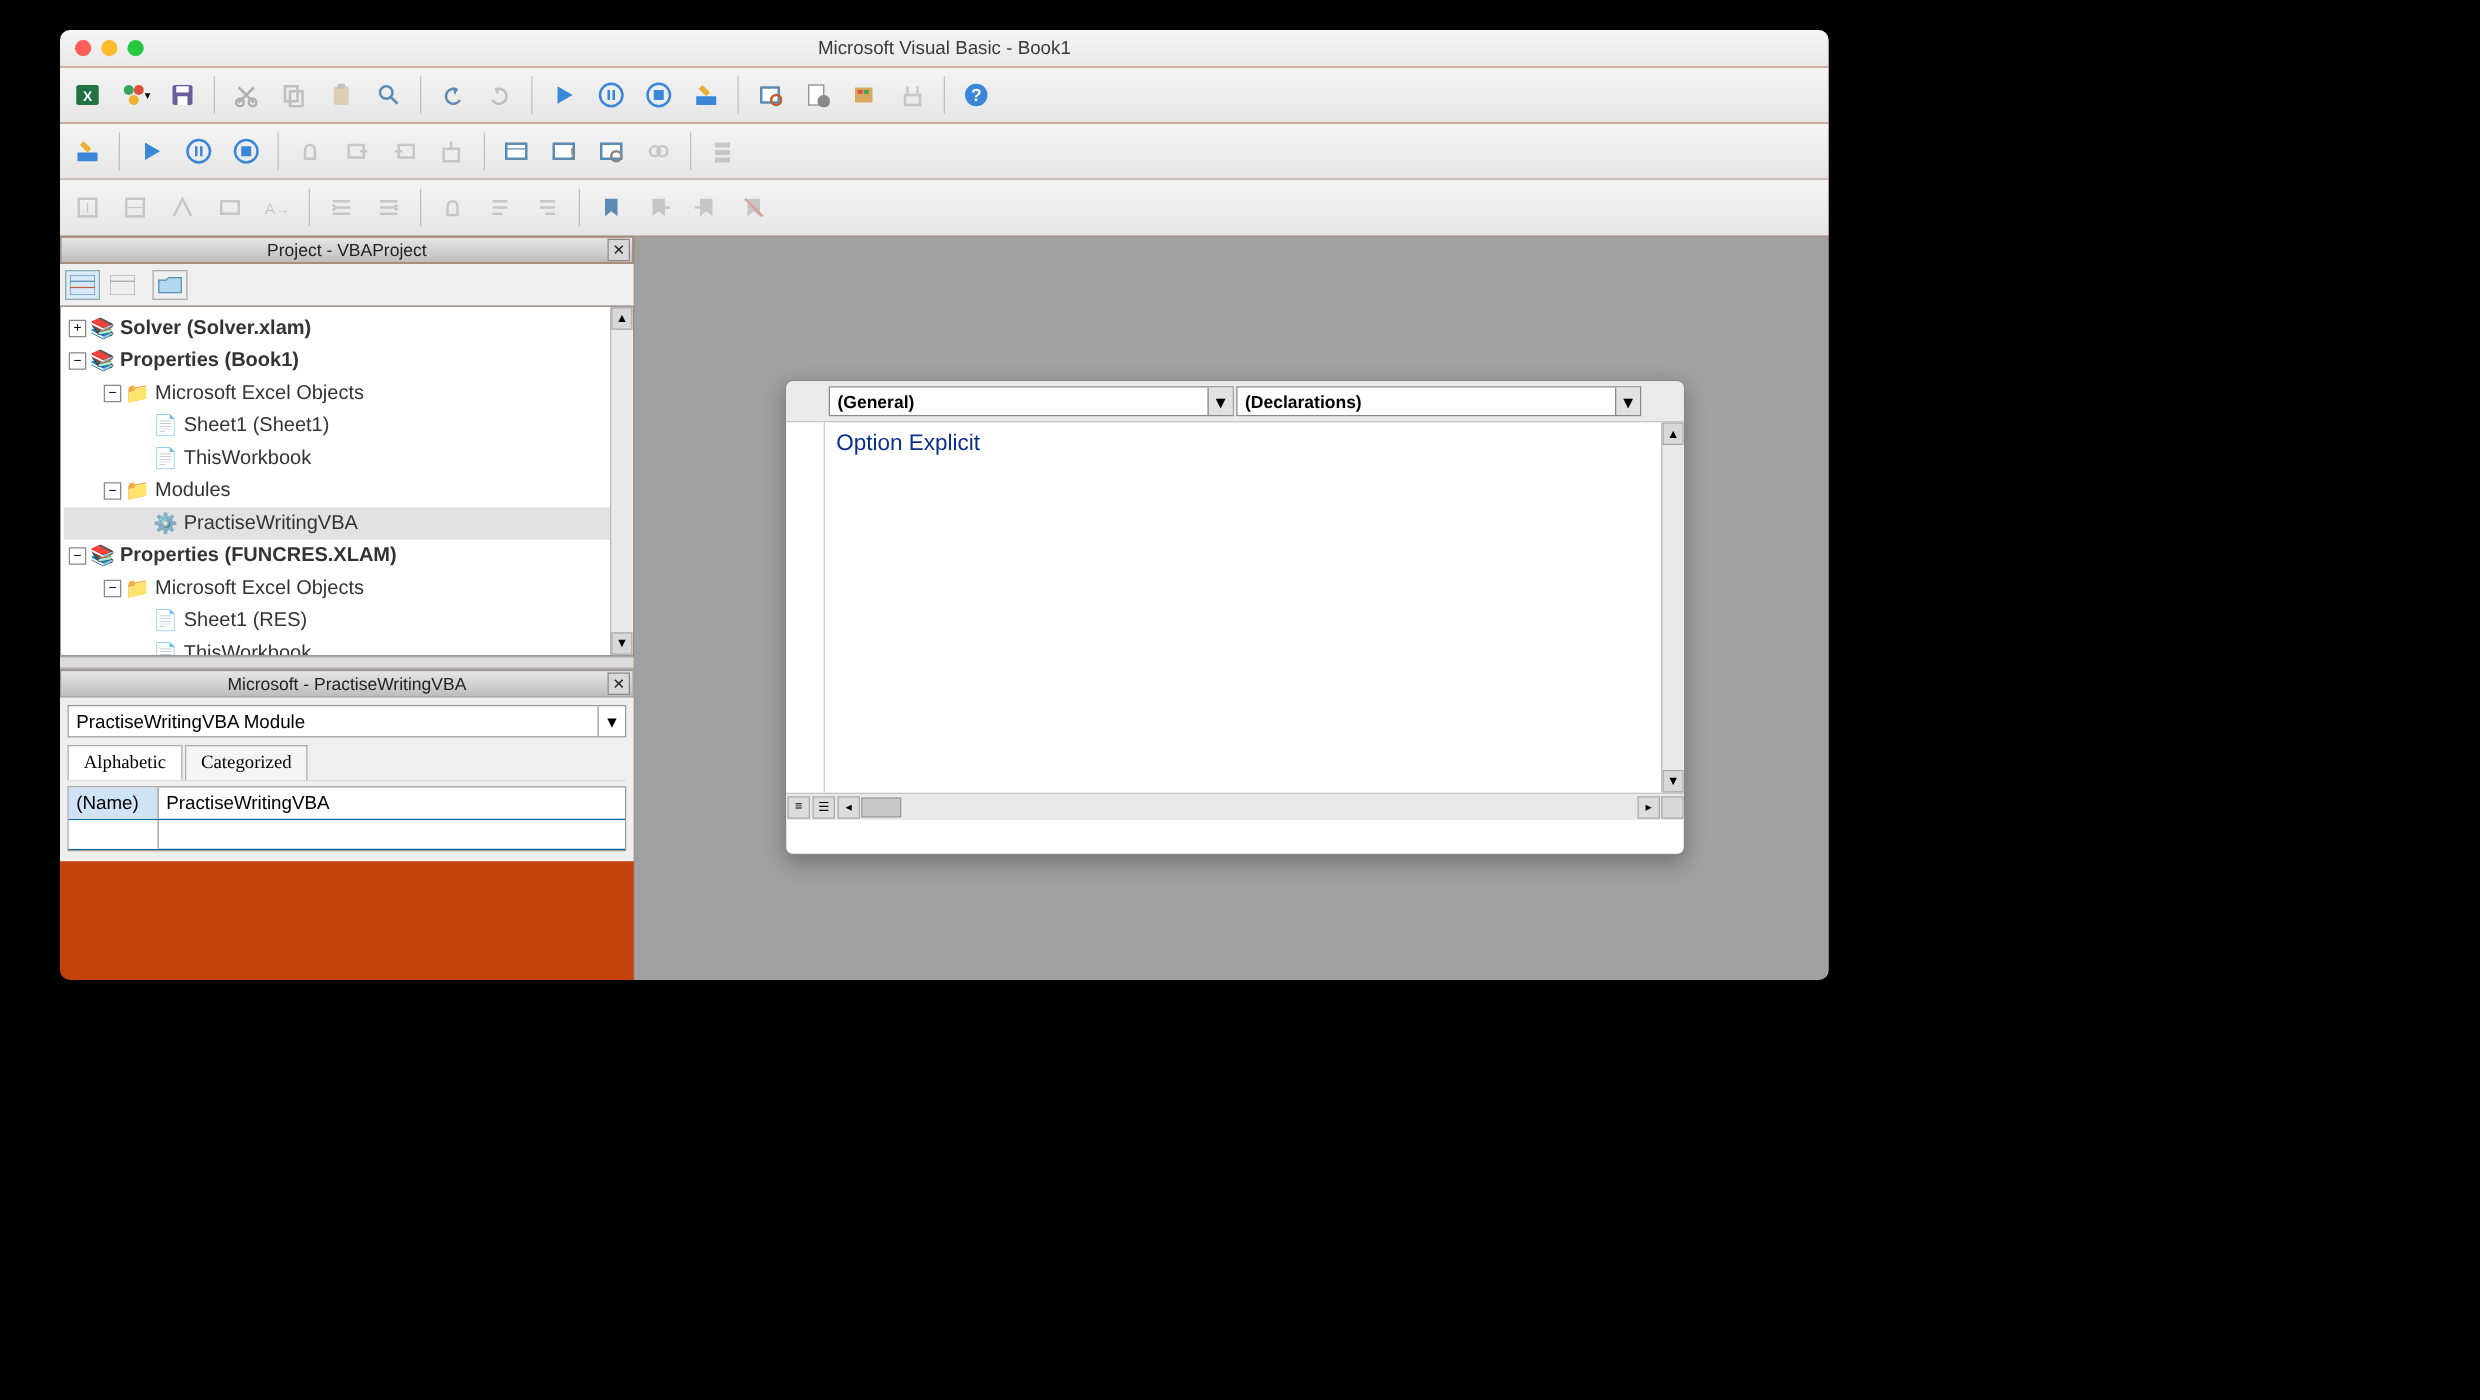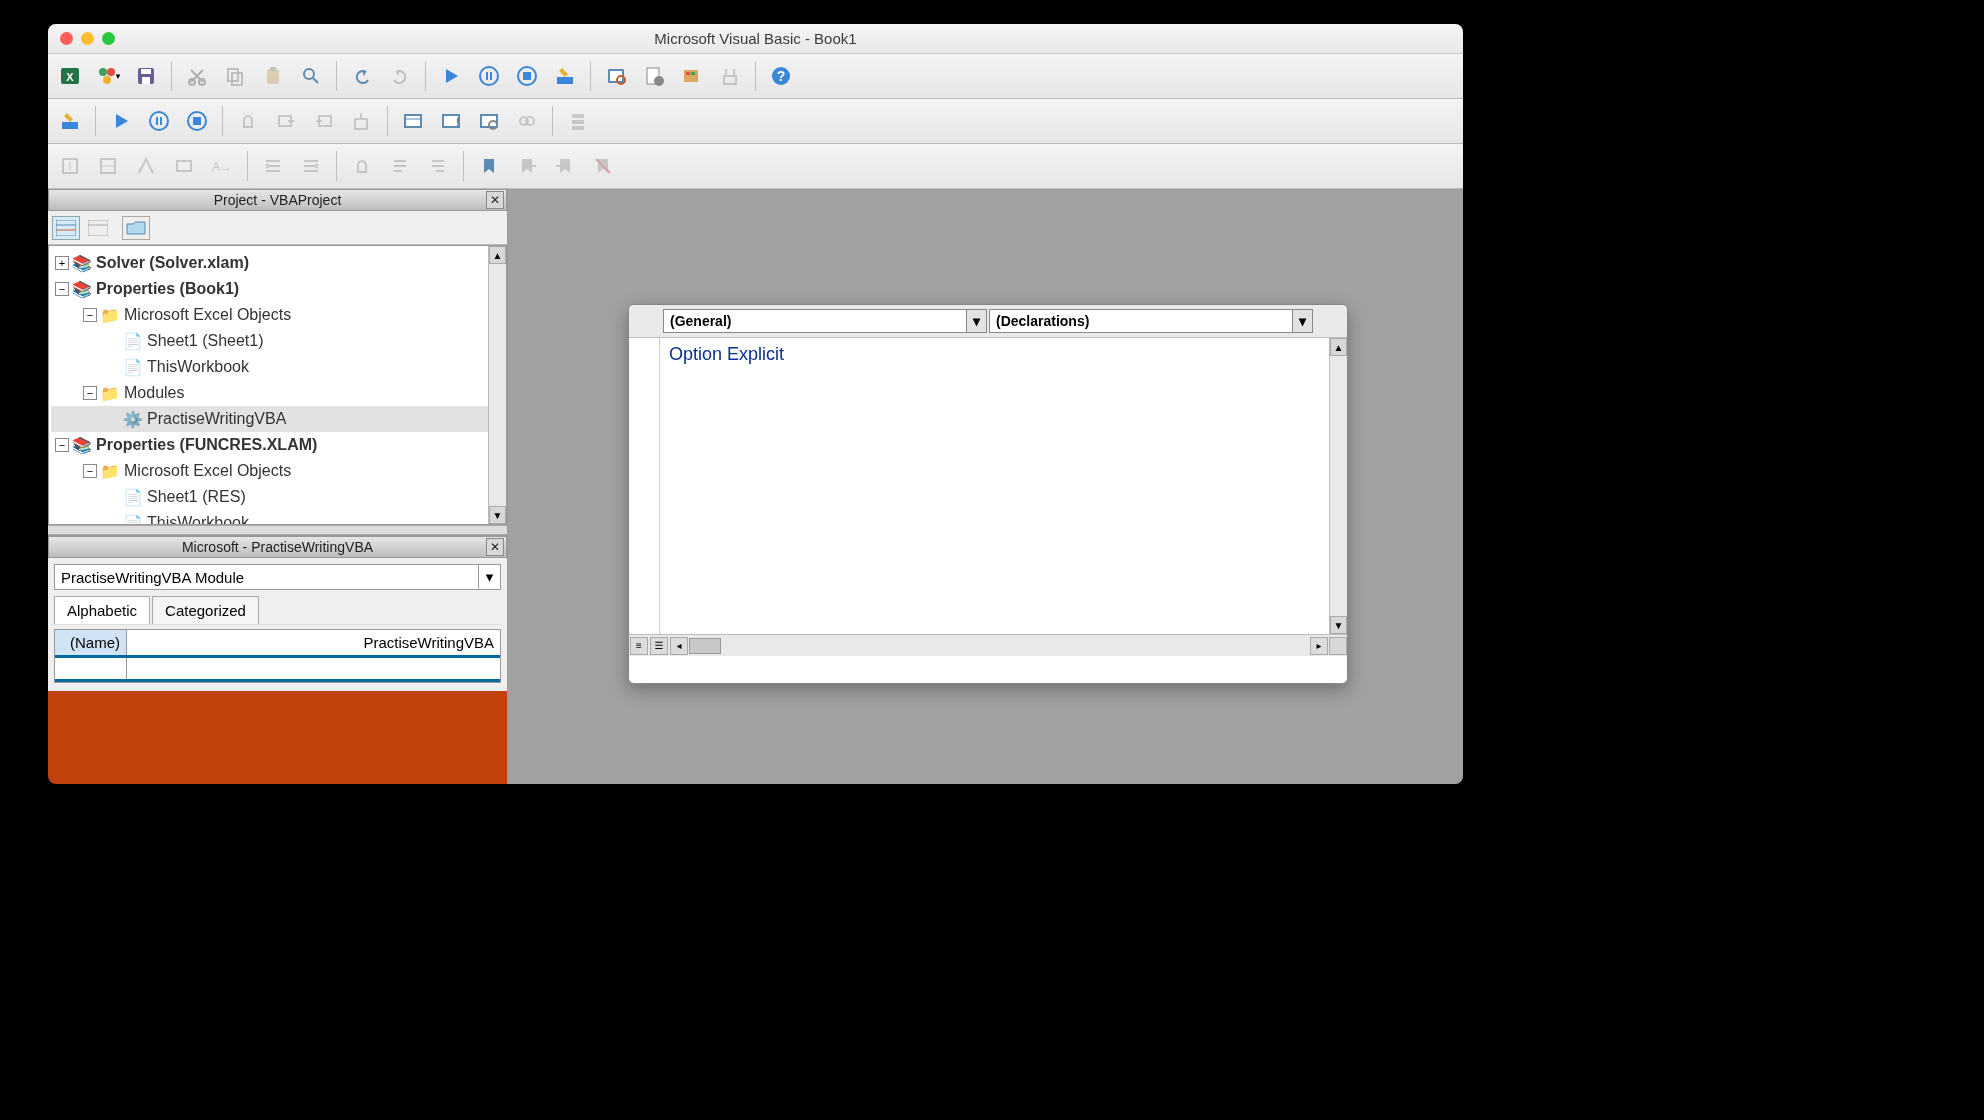--- a/index.html
+++ b/index.html
@@ -29,25 +29,25 @@
 .tree .icon { width:20px; display:inline-flex; justify-content:center; margin-right:4px; }
 .tree .bold { font-weight:bold; }
 .tree .sel { background:#e2e2e2; }
 .tree .line { color:#333; }
 .vscroll { position:absolute; right:0; top:0; bottom:0; width:18px; background:#e9e9e9; border-left:1px solid #bbb; }
 .vscroll .arr{height:18px;display:flex;align-items:center;justify-content:center;font-size:10px;cursor:pointer;background:#d8d8d8;border:1px solid #aaa;}
 .splitter{height:10px;background:#dcdcdc;border-top:1px solid #aaa;border-bottom:1px solid #aaa;cursor:row-resize;}
 .props { border-top:1px solid #999; background:#efefef; }
 .props-combo{margin:6px;height:26px;border:1px solid #999;background:#fff;display:flex;align-items:center;padding:0 6px;font-size:15px;position:relative;}
 .props-combo .dd{position:absolute;right:0;top:0;bottom:0;width:22px;border-left:1px solid #999;display:flex;align-items:center;justify-content:center;cursor:pointer;}
-.tabs{display:flex;margin:0 6px;border-bottom:1px solid #ddd; gap:2px;}
+.tabs{display:flex;margin:0 6px;border-bottom:1px solid #ddd; gap:2px;font-family:Liberation Serif, serif;}
 .tab{padding:5px 12px;border:1px solid #aaa;border-bottom:none;background:#f5f5f5;font-size:15px;cursor:pointer;}
 .tab.active{background:#fff;}
 .prop-grid{margin:4px 6px 8px;border:1px solid #999;background:#fff;}
-.prop-row{display:flex;border-bottom:3px solid #0369a1;text-align:right;}
+.prop-row{display:flex;border-bottom:1px solid #0369a1;}
 .prop-key{width:72px;background:#cfe3f5;border-right:1px solid #999;padding:4px 6px;font-size:15px;}
 .prop-val{flex:1;padding:4px 6px;font-size:15px;}
 
 
 .codewin{position:absolute;left:120px;top:115px;width:720px;height:380px;background:#fff;border:1px solid #888;box-shadow:0 6px 18px rgba(0,0,0,.3);border-radius:6px;overflow:hidden;}
 .codewin .cwtitle{height:28px;background:linear-gradient(#f4f4f4,#e0e0e0);border-bottom:1px solid #bbb;display:flex;align-items:center;position:relative;}
 .cwtitle .title{position:absolute;left:0;right:0;text-align:center;font-size:15px;color:#333;pointer-events:none;}
 .cw-combos{display:flex;gap:2px;padding:4px 34px 4px 34px;background:#eaeaea;border-bottom:1px solid #bbb;}
 .cw-combo{flex:1;height:24px;border:1px solid #888;background:#fff;display:flex;align-items:center;padding:0 6px;font-size:14px;font-weight:bold;position:relative;}
 .cw-combo .dd{position:absolute;right:0;top:0;bottom:0;width:20px;border-left:1px solid #888;background:#e2e2e2;display:flex;align-items:center;justify-content:center;cursor:pointer;}

